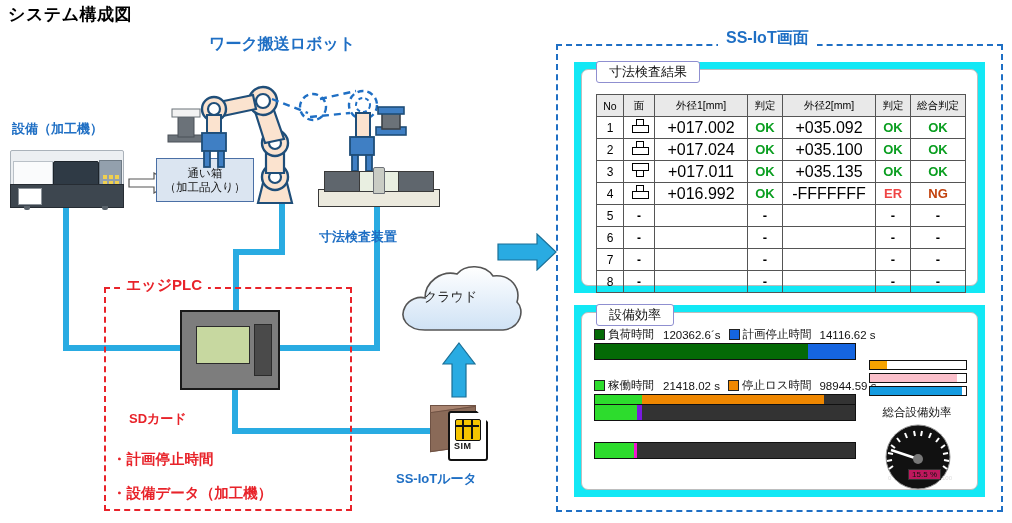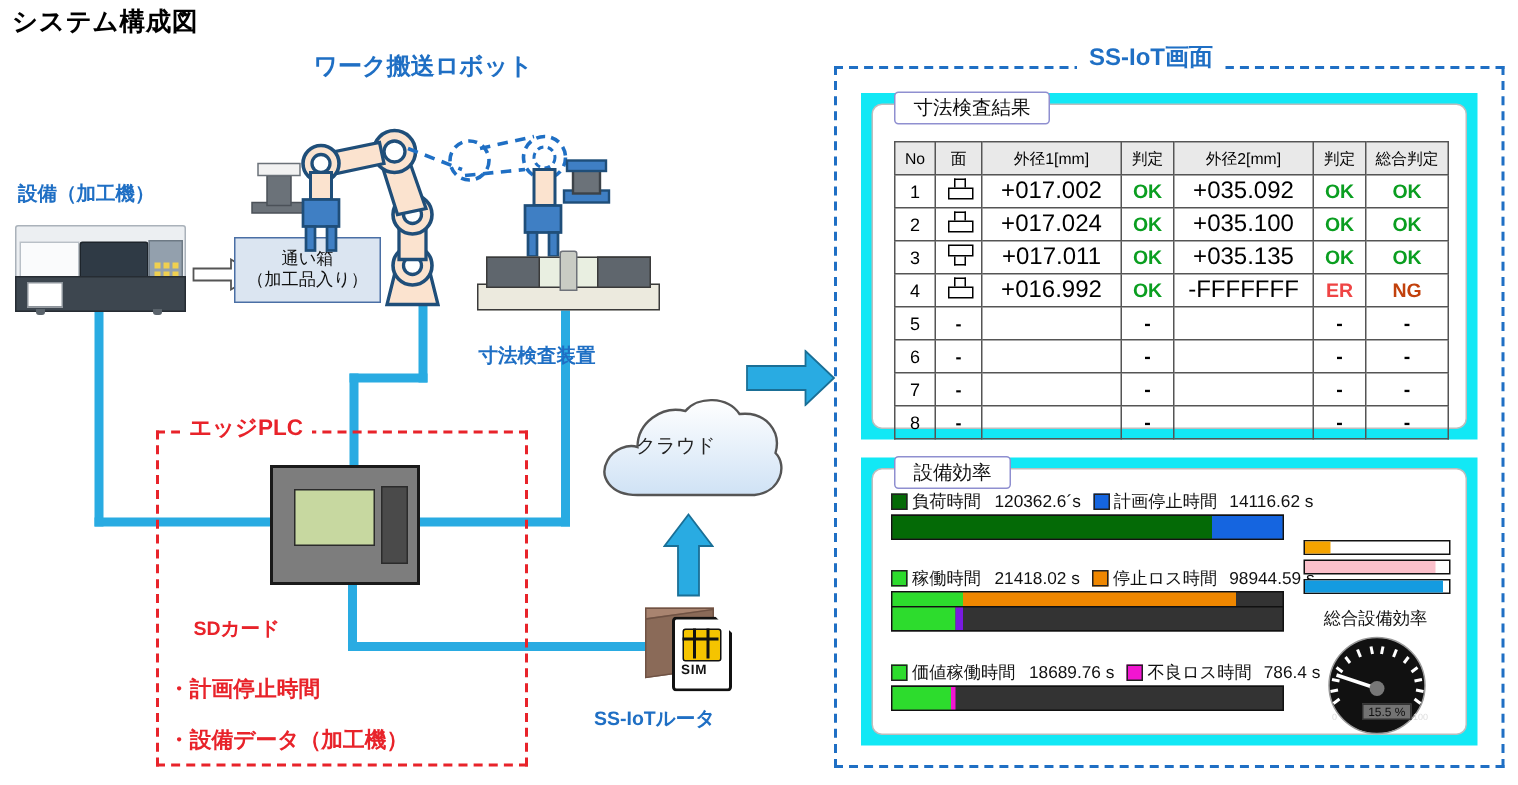--- a/index.html
+++ b/index.html
@@ -134,21 +134,21 @@
 
   .rate-legend{position:absolute;right:8px;top:6px;font-size:9.5px;}
   .rate-legend .rl{display:flex;align-items:center;gap:4px;margin-bottom:1px;white-space:nowrap;}
   .rate-legend .rl b{font-weight:normal;width:52px;}
   .rate-legend .rl i{font-style:normal;width:34px;text-align:right;}
   .rate-bars{position:absolute;right:10px;top:47px;width:98px;}
   .rate-bars .rb{height:10px;border:1px solid #111;background:#fff;margin-bottom:3px;box-sizing:border-box;}
   .rate-bars .rb span{display:block;height:100%;}
   #oee-label{position:absolute;right:14px;top:92px;width:92px;text-align:center;font-size:11.5px;color:#111;}
   #gauge{position:absolute;right:17px;top:110px;width:84px;height:68px;}
-  #gauge-val{position:absolute;right:36px;top:156px;background:#737373;border:1px solid #333;
+  #gauge-val{position:absolute;right:36px;top:156px;background:#be185d;border:1px solid #333;
              font-size:8px;padding:0 3px;color:#111;}
 </style>
 </head>
 <body>
 
 <div class="abs" id="page-title">システム構成図</div>
 
 <div class="abs wire" style="left:63px;top:208px;width:6px;height:143px;"></div>
 <div class="abs wire" style="left:63px;top:345px;width:120px;height:6px;"></div>
 
@@ -420,28 +420,20 @@
             <span style="width:70%;background:#ef8700"></span>
           </div>
         </div>
         <div class="eff-row" style="top: 90px; width: 262px;">
           <div class="eff-bar">
             <span style="width:16%;background:#2ddc2d"></span>
             <span style="width:2%;background:#7a1ae0"></span>
           </div>
         </div>
         <div class="eff-row" style="top: 128px; width: 262px;">
-          <div class="eff-label">
-            <span class="sw" style="background:#2ddc2d"></span>
-            <span>価値稼働時間</span>
-            <span style="margin-left:6px">18689.76 s</span>
-            <span class="sw" style="margin-left:5px;background:#f215d1"></span>
-            <span>不良ロス時間</span>
-            <span style="margin-left:5px">786.4  s</span>
-          </div>
           <div class="eff-bar">
             <span style="width:15%;background:#2ddc2d"></span>
             <span style="width:1%;background:#f215d1"></span>
           </div>
         </div>
       </div>
 
     <div class="rate-bars" id="rate-bars">
         <div class="rb">
           <span style="width:17.7%;background:#f5a300"></span>

